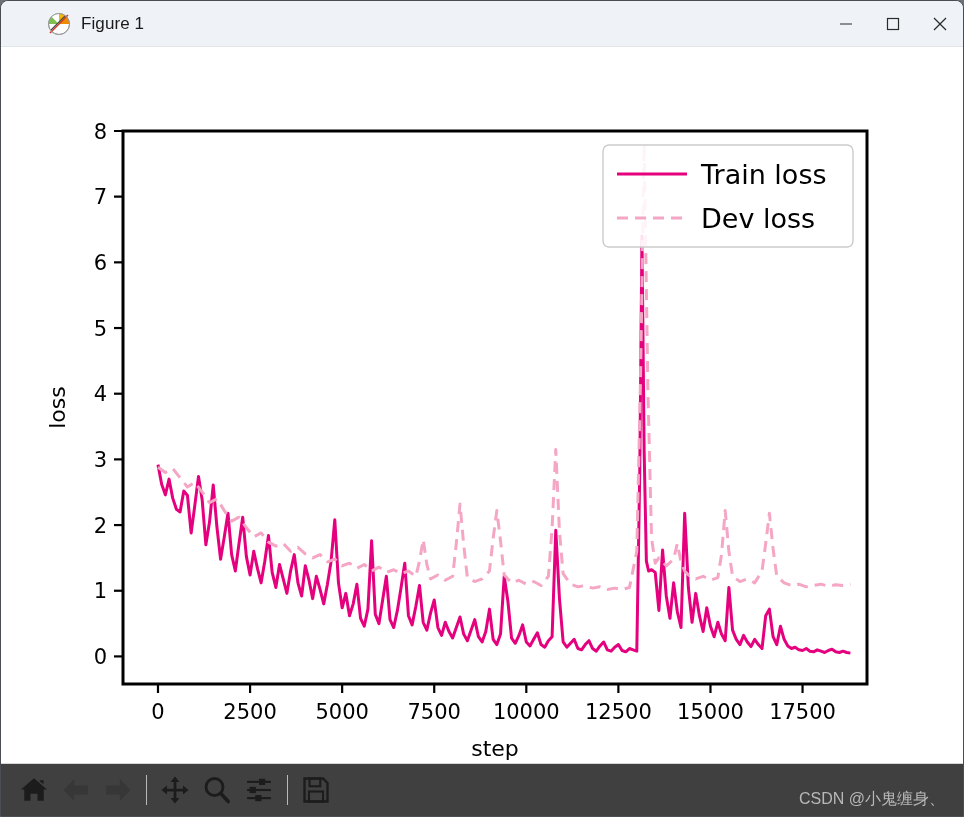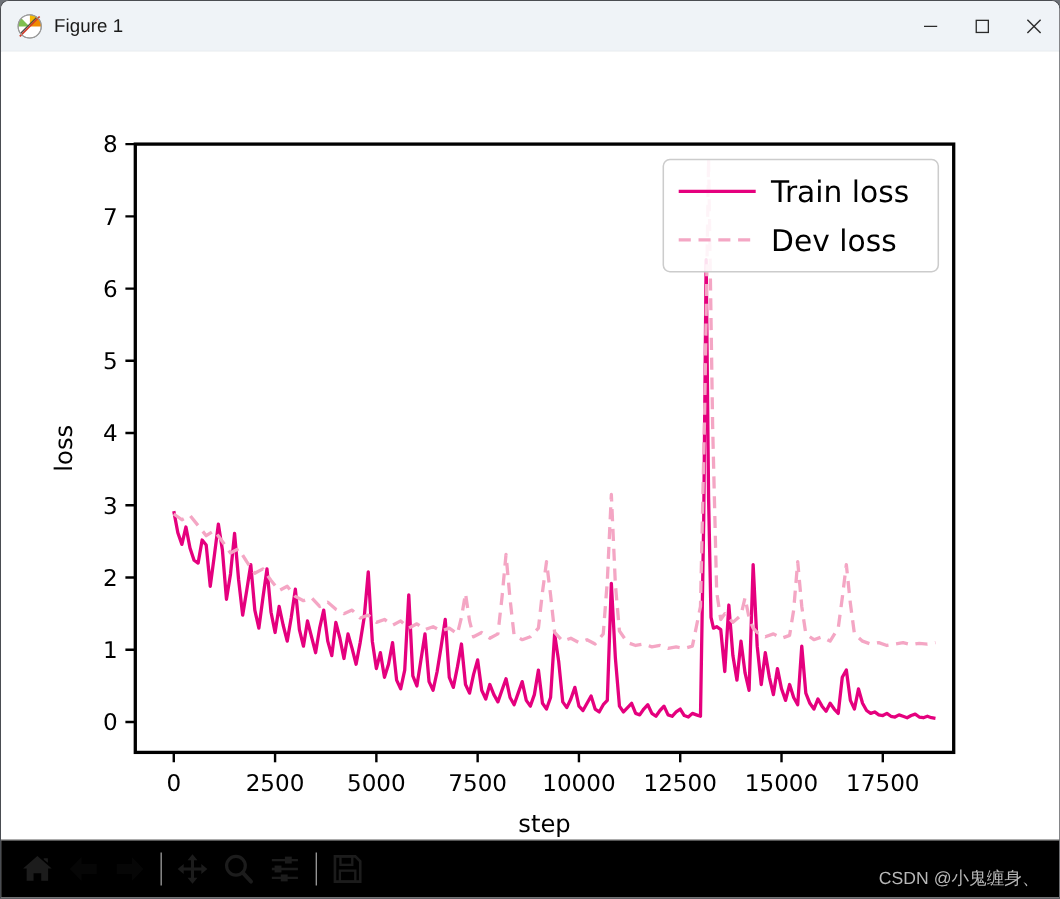--- a/index.html
+++ b/index.html
@@ -30,20 +30,21 @@
   }
   .titlebar {
     height: 45px;
     min-height: 45px;
     background: #eff3f7;
     display: flex;
     align-items: center;
     border-bottom: 1px solid #e2e6ea;
     position: relative;
     border-radius: 7px 7px 0 0;
+    padding-left: 32px;
   }
   .title-icon {
     width: 24px;
     height: 24px;
     margin-left: 14px;
     margin-right: 10px;
     flex: 0 0 auto;
   }
   .title-text {
     font-size: 17px;
@@ -73,21 +74,21 @@
     overflow: hidden;
   }
   .figure-canvas svg {
     display: block;
   }
 
   
   .nav-toolbar {
     height: 52px;
     min-height: 52px;
-    background: #000000;
+    background: #404040;
     border-top: 1px solid #d6d6d6;
     display: flex;
     align-items: center;
     padding-left: 12px;
     position: relative;
   }
   .tb-btn {
     width: 42px;
     height: 42px;
     display: flex;

